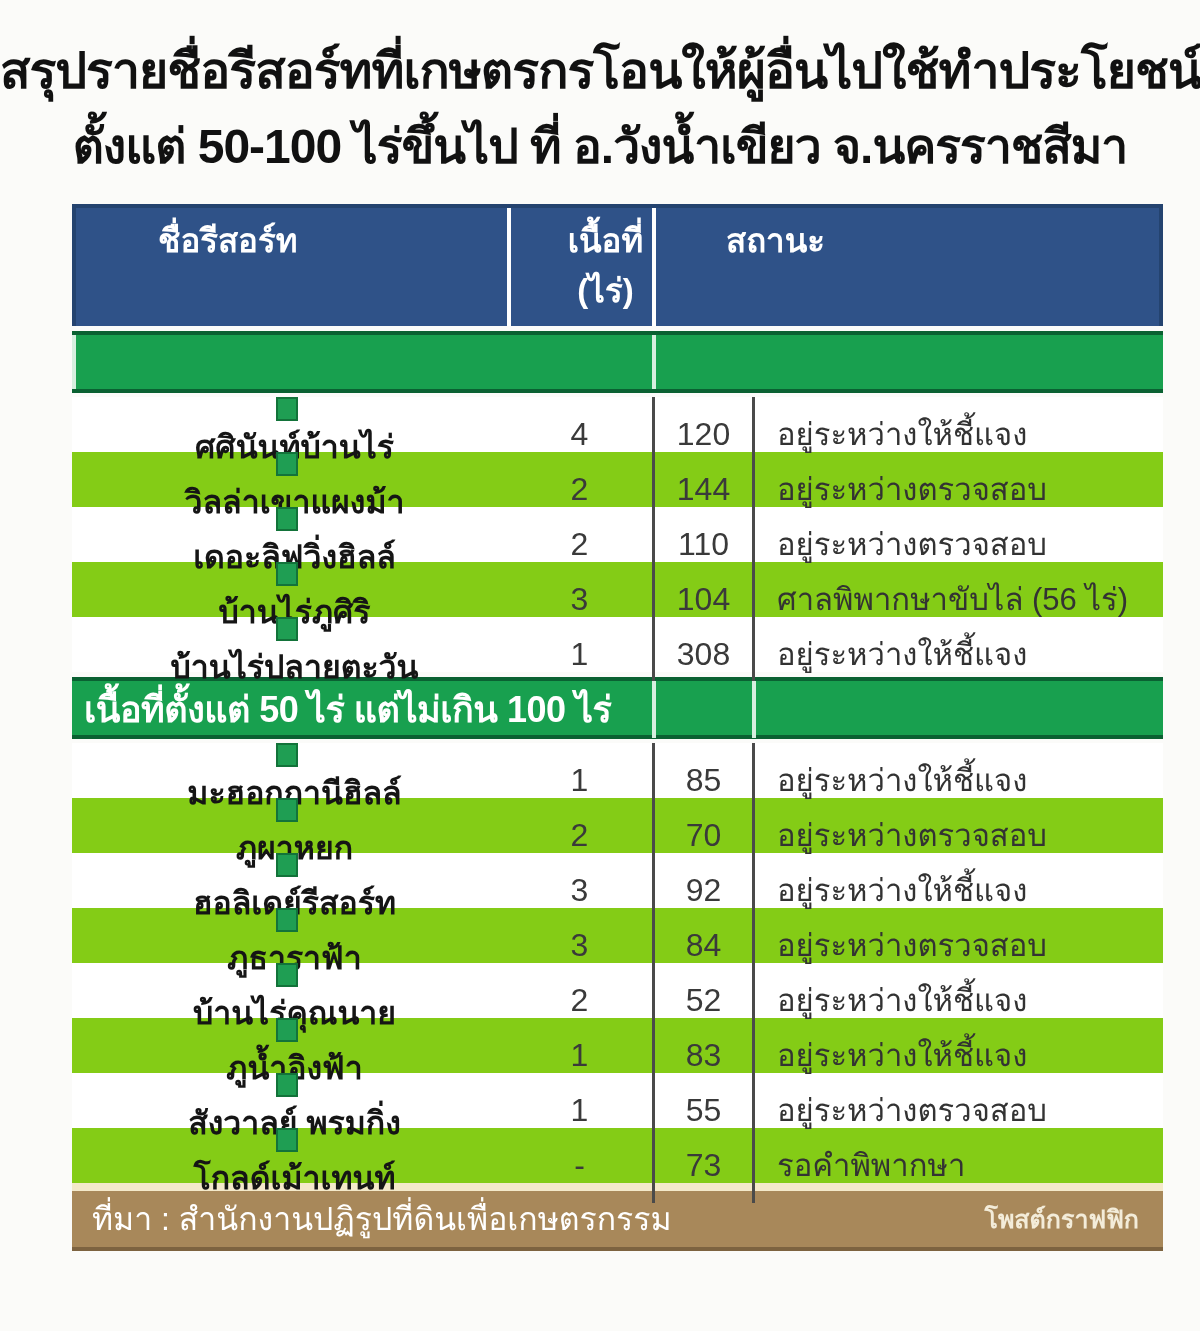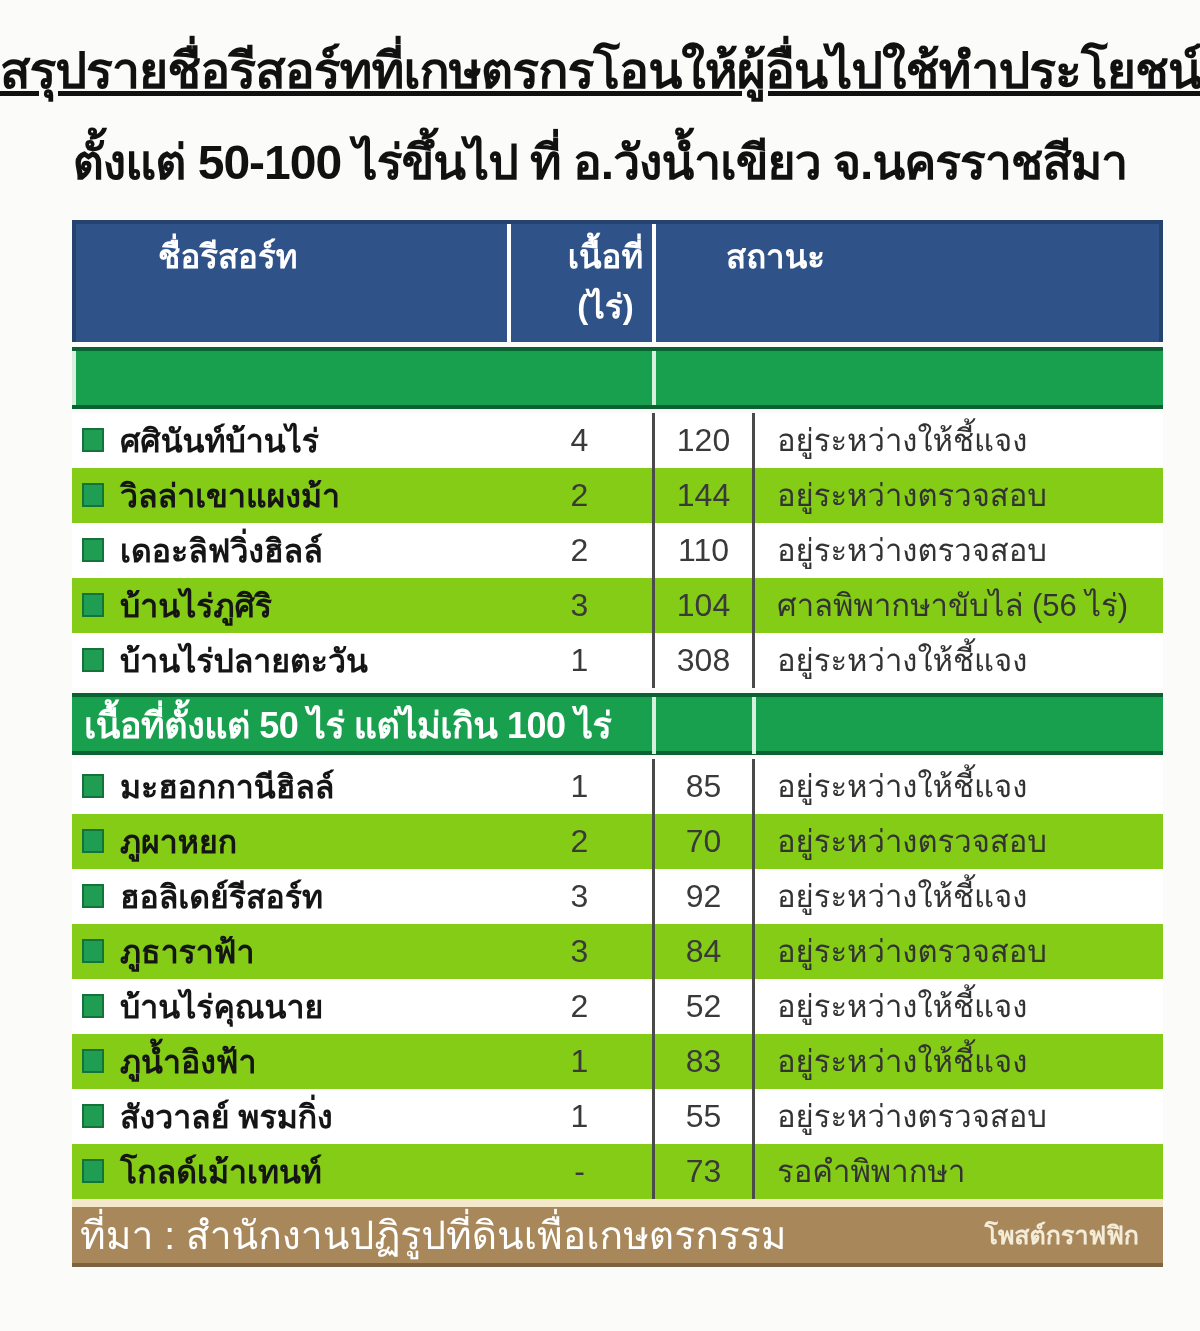--- a/index.html
+++ b/index.html
@@ -13,21 +13,21 @@
   .page{position:relative;width:1200px;height:1331px;}
 
   
   .title-block{padding-top:44px;text-align:center;color:#111;}
   .title-line{
     font-weight:900;
     white-space:nowrap;
     letter-spacing:-1px;
     line-height:1.1;
   }
-  .title-line.l1{font-size:50px;margin-bottom:38px;text-decoration:underline;}
+  .title-line.l1{font-size:50px;margin-bottom:22px;}
   .title-line.l2{font-size:48px;margin-bottom:30px;}
 
   
   .tbl{width:1091px;margin-left:72px;}
   .row{display:grid;grid-template-columns:435px 145px 100px auto;}
   .gap{width:1091px;}
 
   
   .hdr{
     background:#2f5288;
@@ -64,20 +64,21 @@
   .bar .c-sep{border-left:4px solid #d6efdf;}
 
   
   .data{height:55px;align-items:center;background:#ffffff;}
   .data.alt{background:#84cc16;}
   .c-name{
     display:flex;align-items:center;
     padding-left:10px;
     font-size:32px;font-weight:bold;color:#151515;
     white-space:nowrap;
+    flex-direction:column;
   }
   .bullet{
     display:inline-block;width:22px;height:24px;
     background:#1f9e53;border:2px solid #13733a;
     box-sizing:border-box;margin-right:16px;flex:0 0 auto;
   }
   .c-hold{
     text-align:center;font-size:32px;color:#3a3a3a;
     align-self:stretch;display:flex;align-items:center;justify-content:center;
   }
@@ -97,21 +98,21 @@
 
   
   .pre-footer{height:8px;background:#f4e9ca;width:1091px;margin-left:72px;}
   .footer{
     width:1091px;margin-left:72px;height:56px;
     background:#a8885a;border-bottom:4px solid #7d6340;
     box-sizing:content-box;
     display:flex;align-items:center;justify-content:space-between;
     padding:0;
   }
-  .footer .src{color:#fff;font-size:39px;padding-left:8px;white-space:nowrap;}
+  .footer .src{color:#fff;font-size:32px;padding-left:20px;white-space:nowrap;}
   .footer .credit{color:#f3ecd9;font-size:25px;font-weight:bold;padding-right:24px;white-space:nowrap;}
 </style>
 </head>
 <body>
 
 <div class="page">
 
   <div class="title-block">
     <div class="title-line l1">สรุปรายชื่อรีสอร์ทที่เกษตรกรโอนให้ผู้อื่นไปใช้ทำประโยชน์</div>
     <div class="title-line l2">ตั้งแต่ 50-100 ไร่ขึ้นไป ที่ อ.วังน้ำเขียว จ.นครราชสีมา</div>

